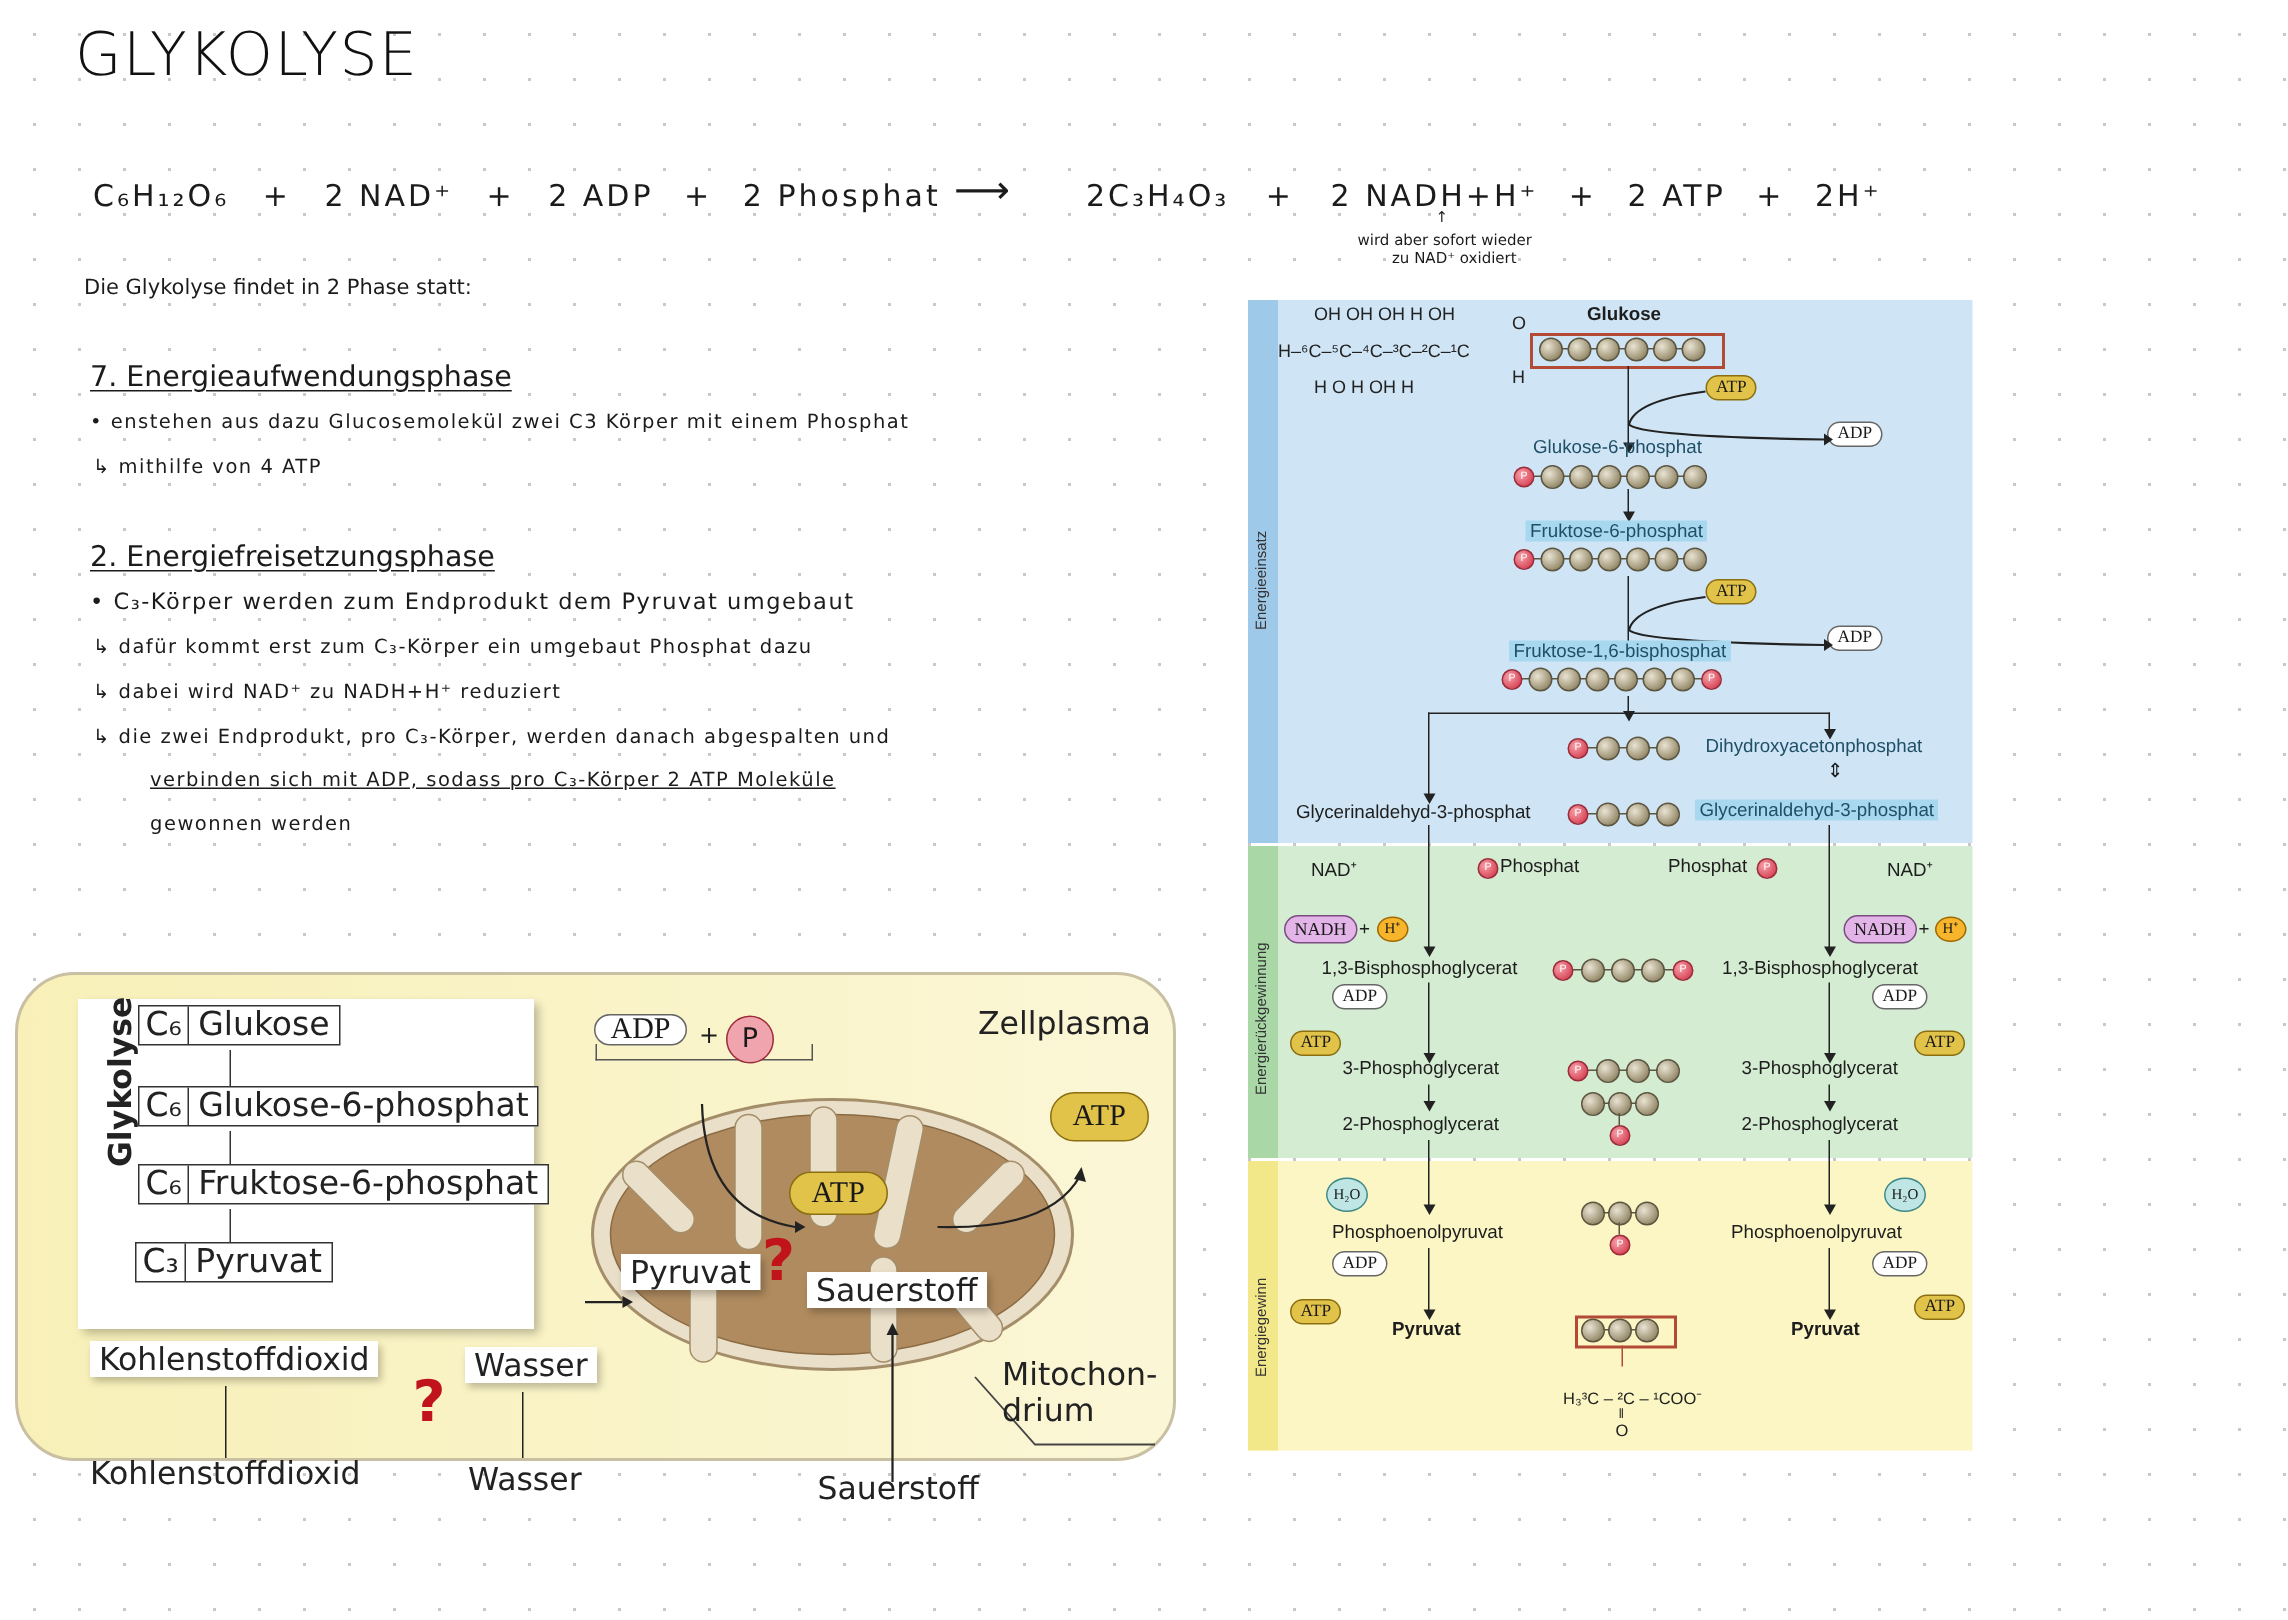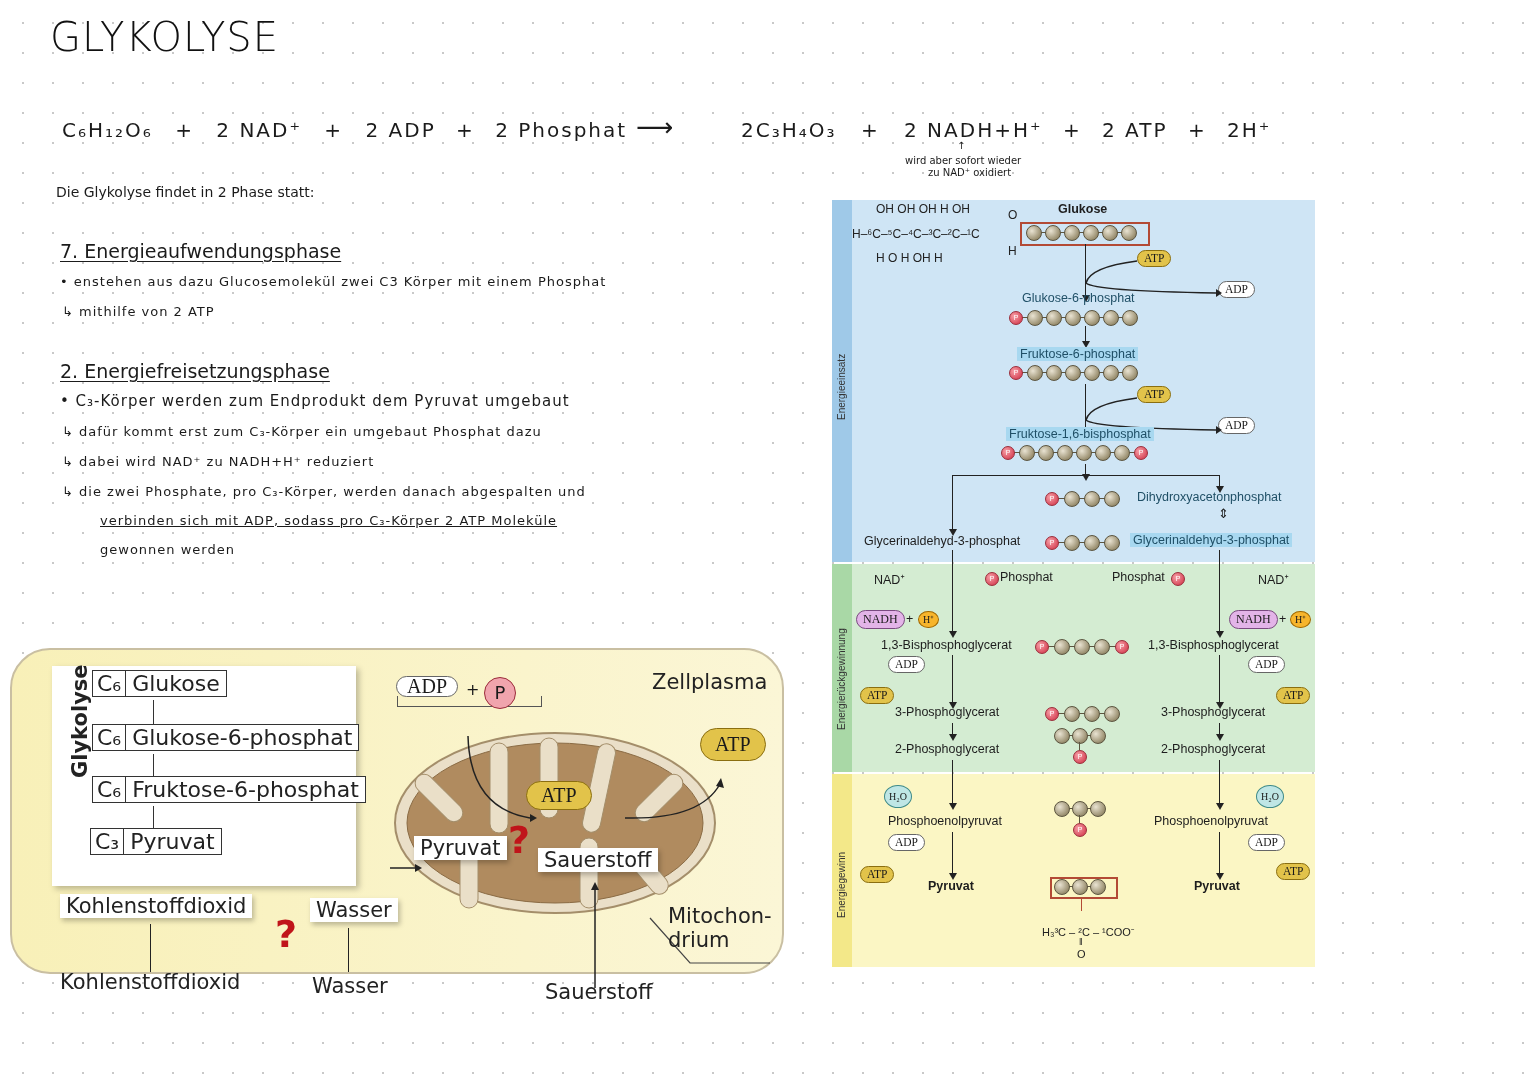--- a/index.html
+++ b/index.html
@@ -67,44 +67,44 @@
 <div class="abs hand eq" style="left:62px; top:118px;">
   <span>C₆H₁₂O₆</span>
   <span style="margin:0 14px;">+</span>
   <span>2 NAD⁺</span>
   <span style="margin:0 14px;">+</span>
   <span>2 ADP</span>
   <span style="margin:0 12px;">+</span>
   <span>2 Phosphat</span>
 </div>
 <div class="abs hand eq" style="left:636px; top:112px; font-size:26px;">⟶</div>
-<div class="abs hand eq" style="left:741px; top:118px;">
+<div class="abs hand eq" style="left:724px; top:118px;">
   <span>2C₃H₄O₃</span>
   <span style="margin:0 16px;">+</span>
   <span>2 NADH+H⁺</span>
   <span style="margin:0 12px;">+</span>
   <span>2 ATP</span>
   <span style="margin:0 12px;">+</span>
   <span>2H⁺</span>
 </div>
 <div class="abs hand" style="left:957px; top:140px; font-size:10px;">↑</div>
 <div class="abs hand" style="left:905px; top:155px; font-size:10px;text-align:center;">wird aber sofort wieder</div>
 <div class="abs hand" style="left:928px; top:167px; font-size:10px;">zu NAD⁺ oxidiert</div>
 
 <div class="abs hand note" style="left:56px; top:184px;">Die Glykolyse findet in 2 Phase statt:</div>
 
 <div class="abs hand phase-h" style="left:60px; top:240px;">7. Energieaufwendungsphase</div>
 <div class="abs hand note-s" style="left:60px; top:274px;">• enstehen aus dazu Glucosemolekül zwei C3 Körper mit einem Phosphat</div>
-<div class="abs hand note-s" style="left:62px; top:304px;">↳ mithilfe von 2 ATP</div>
+<div class="abs hand note-s" style="left:62px; top:304px;">↳ mithilfe von 4 ATP</div>
 
 <div class="abs hand phase-h" style="left:60px; top:360px;">2. Energiefreisetzungsphase</div>
 <div class="abs hand note-s" style="left:60px; top:392px; font-size:15px;">• C₃-Körper werden zum Endprodukt dem Pyruvat umgebaut</div>
 <div class="abs hand note-s" style="left:62px; top:424px;">↳ dafür kommt erst zum C₃-Körper ein umgebaut Phosphat dazu</div>
 <div class="abs hand note-s" style="left:62px; top:454px;">↳ dabei wird NAD⁺ zu NADH+H⁺ reduziert</div>
-<div class="abs hand note-s" style="left:62px; top:484px;">↳ die zwei Phosphate, pro C₃-Körper, werden danach abgespalten und</div>
+<div class="abs hand note-s" style="left:62px; top:484px;">↳ die zwei Endprodukt, pro C₃-Körper, werden danach abgespalten und</div>
 <div class="abs hand note-s" style="left:100px; top:513px;text-decoration:underline;">verbinden sich mit ADP, sodass pro C₃-Körper 2 ATP Moleküle</div>
 <div class="abs hand note-s" style="left:100px; top:542px;">gewonnen werden</div>
 
 <div id="pathway" class="abs">
   <div class="band band-blue"></div>
   <div class="band band-green"></div>
   <div class="band band-yellow"></div>
   <div class="side side-blue" style="top:0;height:362px;"></div>
   <div class="side side-green" style="top:364px;height:208px;"></div>
   <div class="side side-yellow" style="top:574px;height:193px;"></div>

